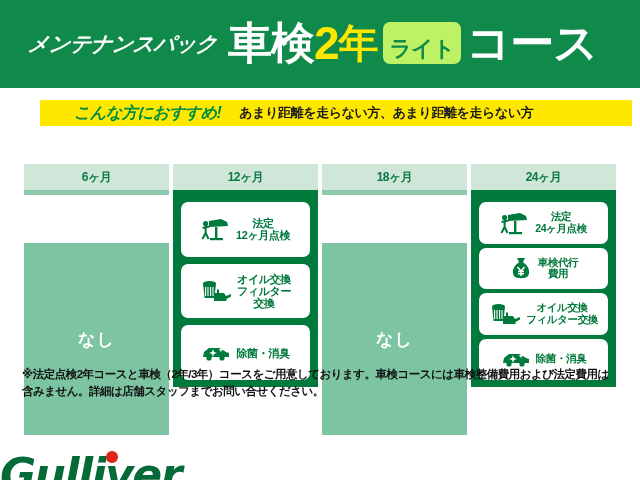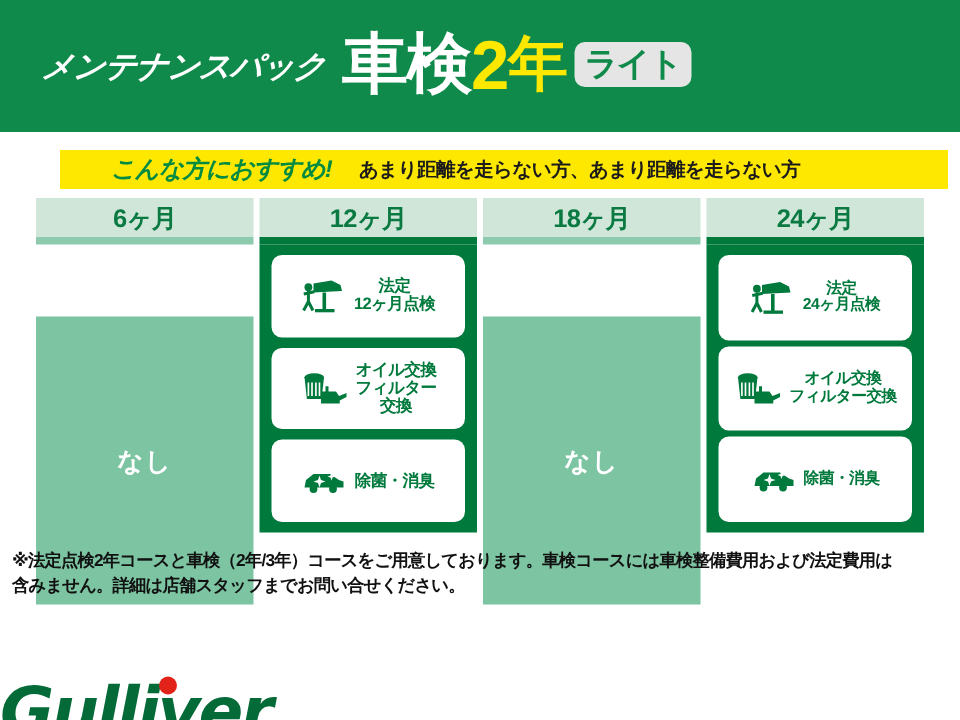--- a/index.html
+++ b/index.html
@@ -87,26 +87,26 @@
     letter-spacing: -1px;
   }
   .hr-nen {
     color: #ffe800;
     font-size: 40px;
     font-weight: 700;
     line-height: 1;
     letter-spacing: -1px;
   }
   .light-badge {
-    background: #e5e5e5;
+    background: #bef264;
     color: #0f8a4a;
     font-size: 22px;
     font-weight: 700;
     border-radius: 7px;
-    padding: 4px 7px 4px 7px;
+    padding: 16px 7px 4px 7px;
     margin: 0 5px;
     line-height: 1;
     letter-spacing: -1px;
   }
 
   
   .reco-bar {
     position: absolute;
     left: 24px;
     top: 100px;
@@ -147,26 +147,27 @@
   }
   .col {
     width: 146px;
     display: flex;
     flex-direction: column;
   }
   .col-head {
     height: 26px;
     background: #cfe6d9;
     color: #0b7a42;
-    font-size: 17px;
+    font-size: 12px;
     font-weight: 700;
     display: flex;
     align-items: center;
     justify-content: center;
     letter-spacing: -0.5px;
+    margin-top: 32px;
   }
   .col-rule {
     height: 5px;
   }
   .col-rule.light { background: #8ecbae; }
   .col-rule.dark  { background: #00793c; }
 
   .col-body {
     height: 192px;
     box-sizing: border-box;
@@ -221,21 +222,21 @@
     line-height: 1.12;
     letter-spacing: -0.4px;
     text-align: center;
     white-space: pre-line;
   }
   .col-body.filled.four .item-label { font-size: 10.5px; }
 
   
   .footnote {
     position: absolute;
-    left: 8px;
+    left: 22px;
     top: 366px;
     width: 596px;
     color: #111111;
     font-size: 11.5px;
     font-weight: 700;
     line-height: 1.45;
     letter-spacing: -0.5px;
   }
 
   
@@ -275,20 +276,21 @@
 
   <div class="header-band">
     <div class="header-left">
       <div class="pack-title">メンテナンスパック</div>
     </div>
     <div class="header-right">
       <span class="hr-text">車検</span>
       <span class="hr-num">2</span>
       <span class="hr-nen">年</span>
       <span class="light-badge">ライト</span>
+      <span class="hr-text">コース</span>
     </div>
   </div>
 
   <div class="reco-bar">
     <span class="reco-head">こんな方におすすめ!</span>
     <span class="reco-sub">あまり距離を走らない方、あまり距離を走らない方</span>
   </div>
 
   <div class="table" id="table-root">
       <div class="col">
@@ -362,20 +364,31 @@
                 <rect x="9" y="22" width="13" height="2.2" fill="#00793c"></rect>
                 <circle cx="4.6" cy="7.5" r="2.6" fill="#00793c"></circle>
                 <path d="M4.6 10 L4.6 17 L1.4 23 M4.6 17 L7.6 23 M1.5 12 L8.5 10.5" stroke="#00793c" stroke-width="2" fill="none"></path>
               </svg>
             </span>
             <span class="item-label">法定
 24ヶ月点検</span>
           </div>
           <div class="item">
             <span class="item-icon">
+              <svg width="24" height="24" viewBox="0 0 24 24">
+                <path d="M8 2 L16 2 L14 6 L10 6 Z" fill="#00793c"></path>
+                <path d="M12 5 C4 9 2.5 16 5 20 C7 23 17 23 19 20 C21.5 16 20 9 12 5 Z" fill="#00793c"></path>
+                <path d="M8.5 11 L12 15 L15.5 11 M9 15.5 L15 15.5 M9 17.8 L15 17.8 M12 15 L12 20" stroke="#ffffff" stroke-width="1.5" fill="none"></path>
+              </svg>
+            </span>
+            <span class="item-label">車検代行
+費用</span>
+          </div>
+          <div class="item">
+            <span class="item-icon">
               <svg width="32" height="26" viewBox="0 0 32 26">
                 <ellipse cx="9.5" cy="5.5" rx="6.5" ry="2.6" fill="#00793c"></ellipse>
                 <path d="M3 5.5 L4.6 20 L14.4 20 L16 5.5 Z" fill="#00793c"></path>
                 <path d="M5.6 9 L5.6 18 M8 9 L8 18 M10.6 9 L10.6 18 M13 9 L13 18" stroke="#ffffff" stroke-width="1.1"></path>
                 <path d="M14 19 L14 15 L24 15 L26 18 L31 16 L31 18.6 L26.5 21 L26.5 23 L14 23 Z" fill="#00793c"></path>
                 <rect x="17" y="11.5" width="2" height="4" fill="#00793c"></rect>
               </svg>
             </span>
             <span class="item-label">オイル交換
 フィルター交換</span>

